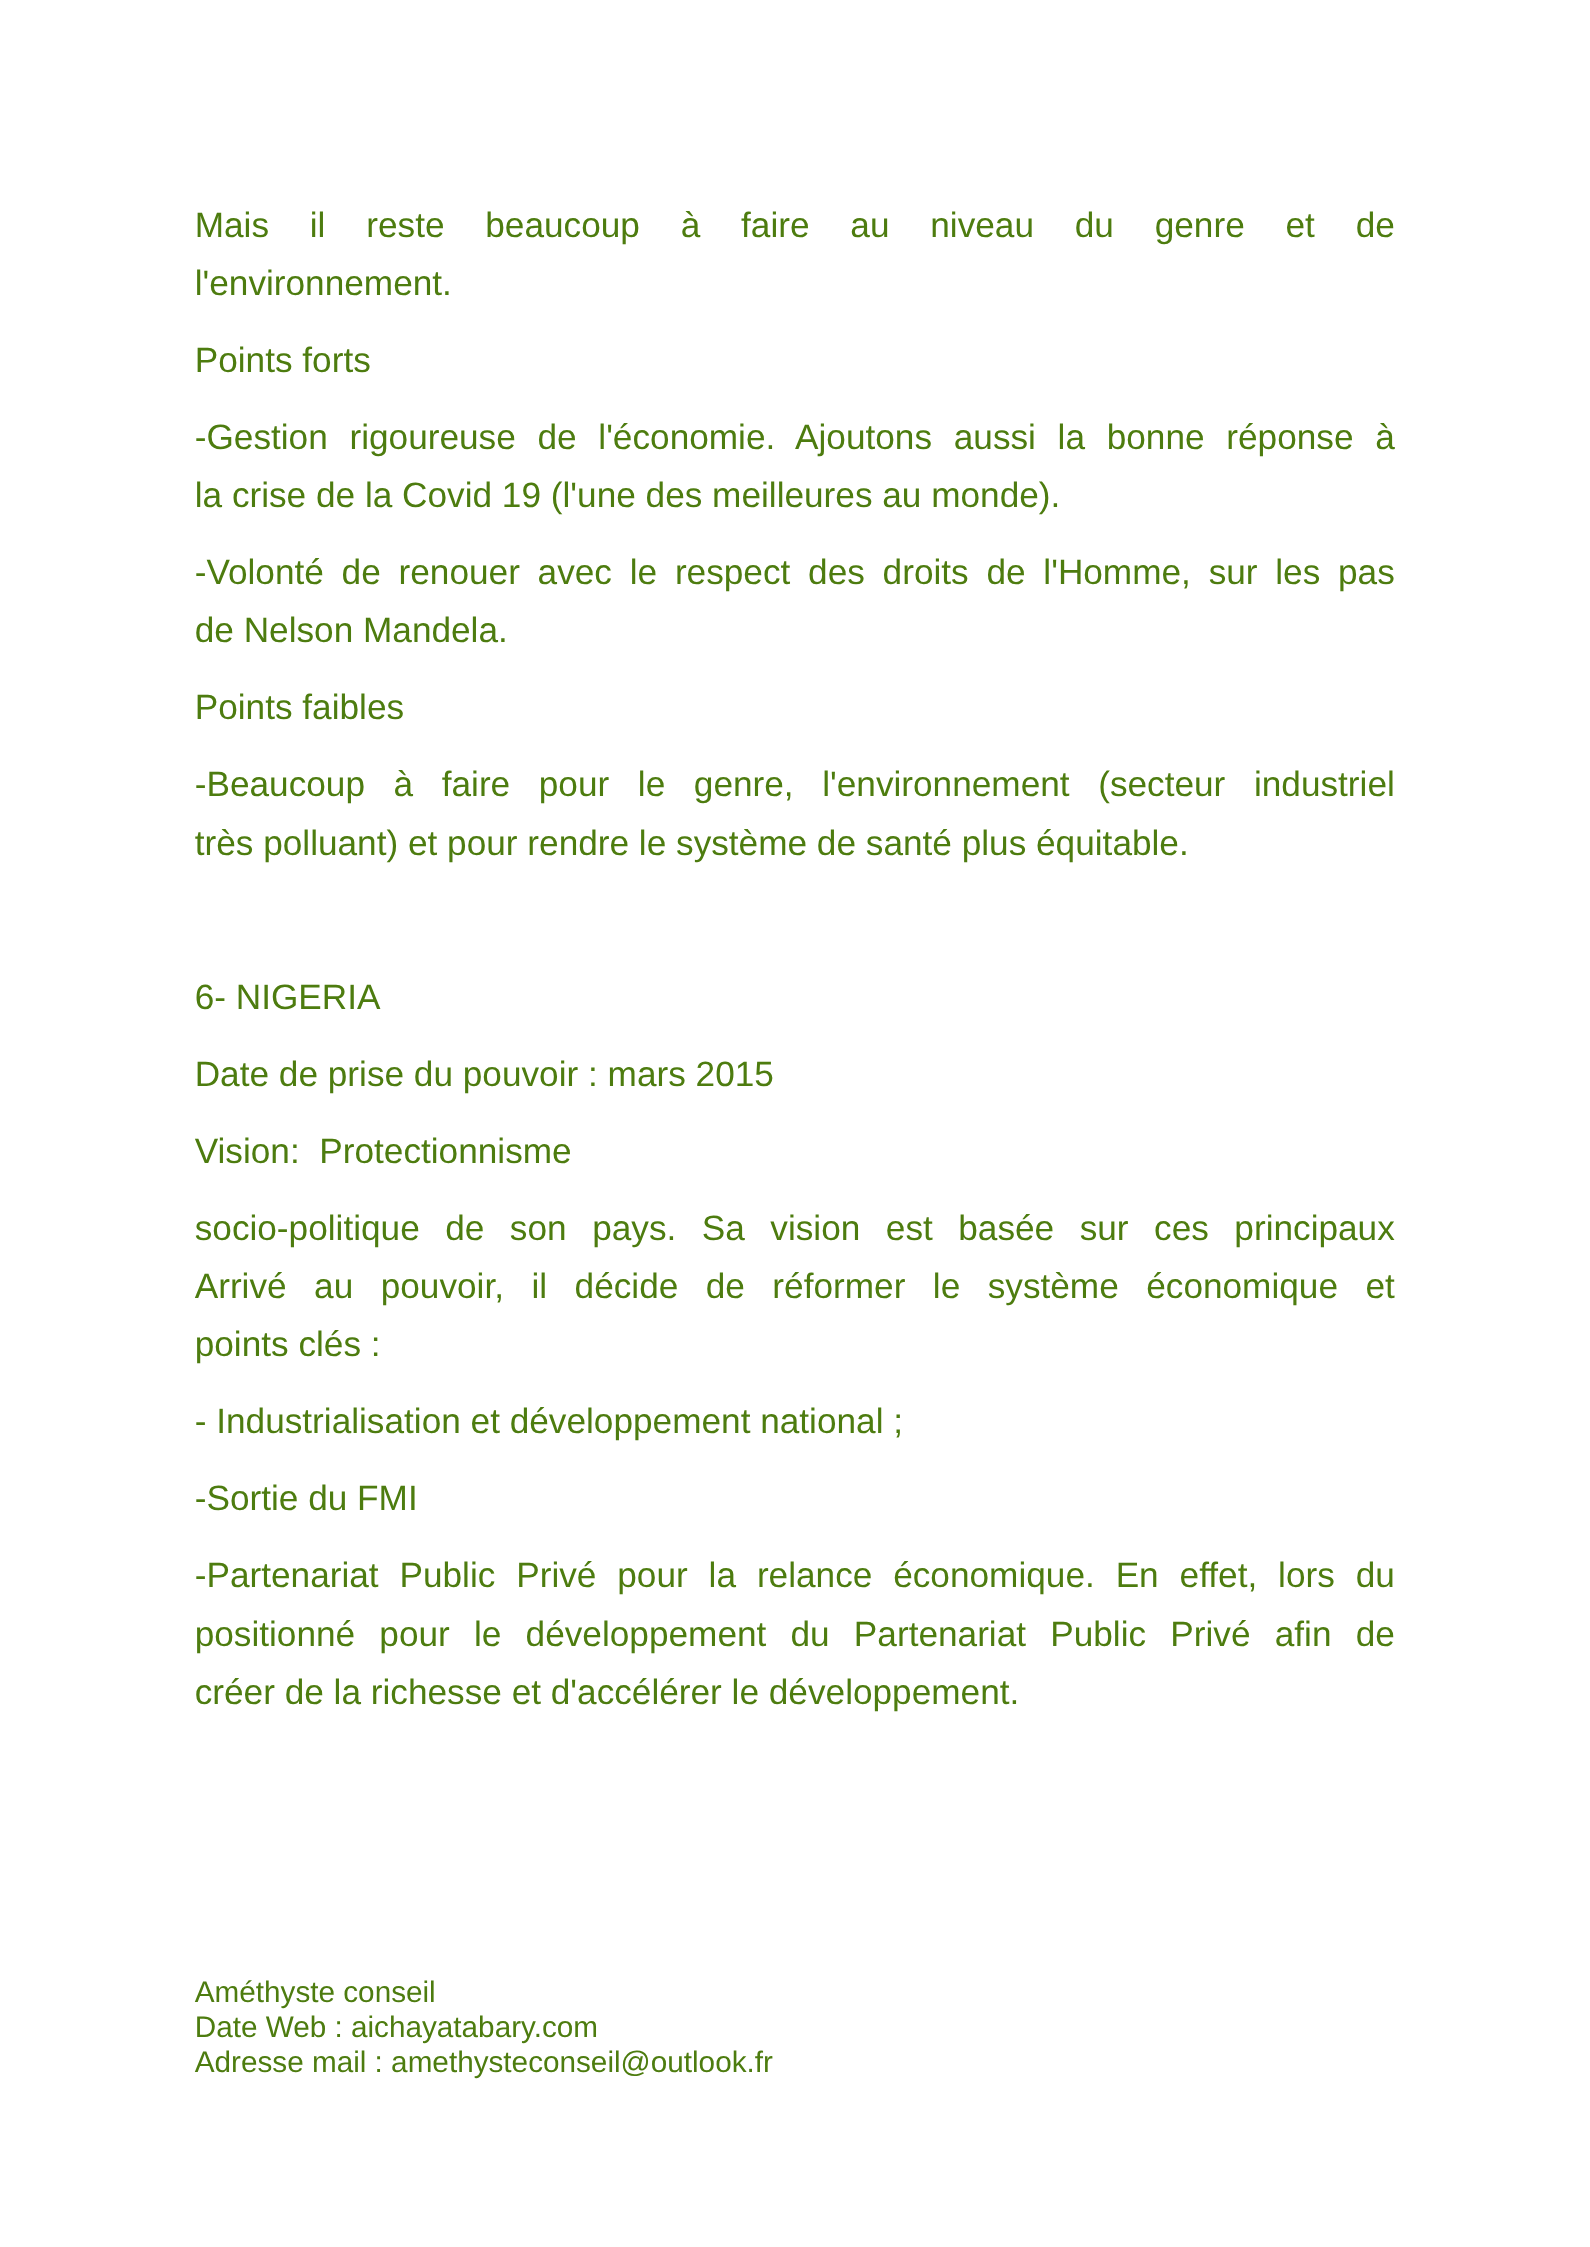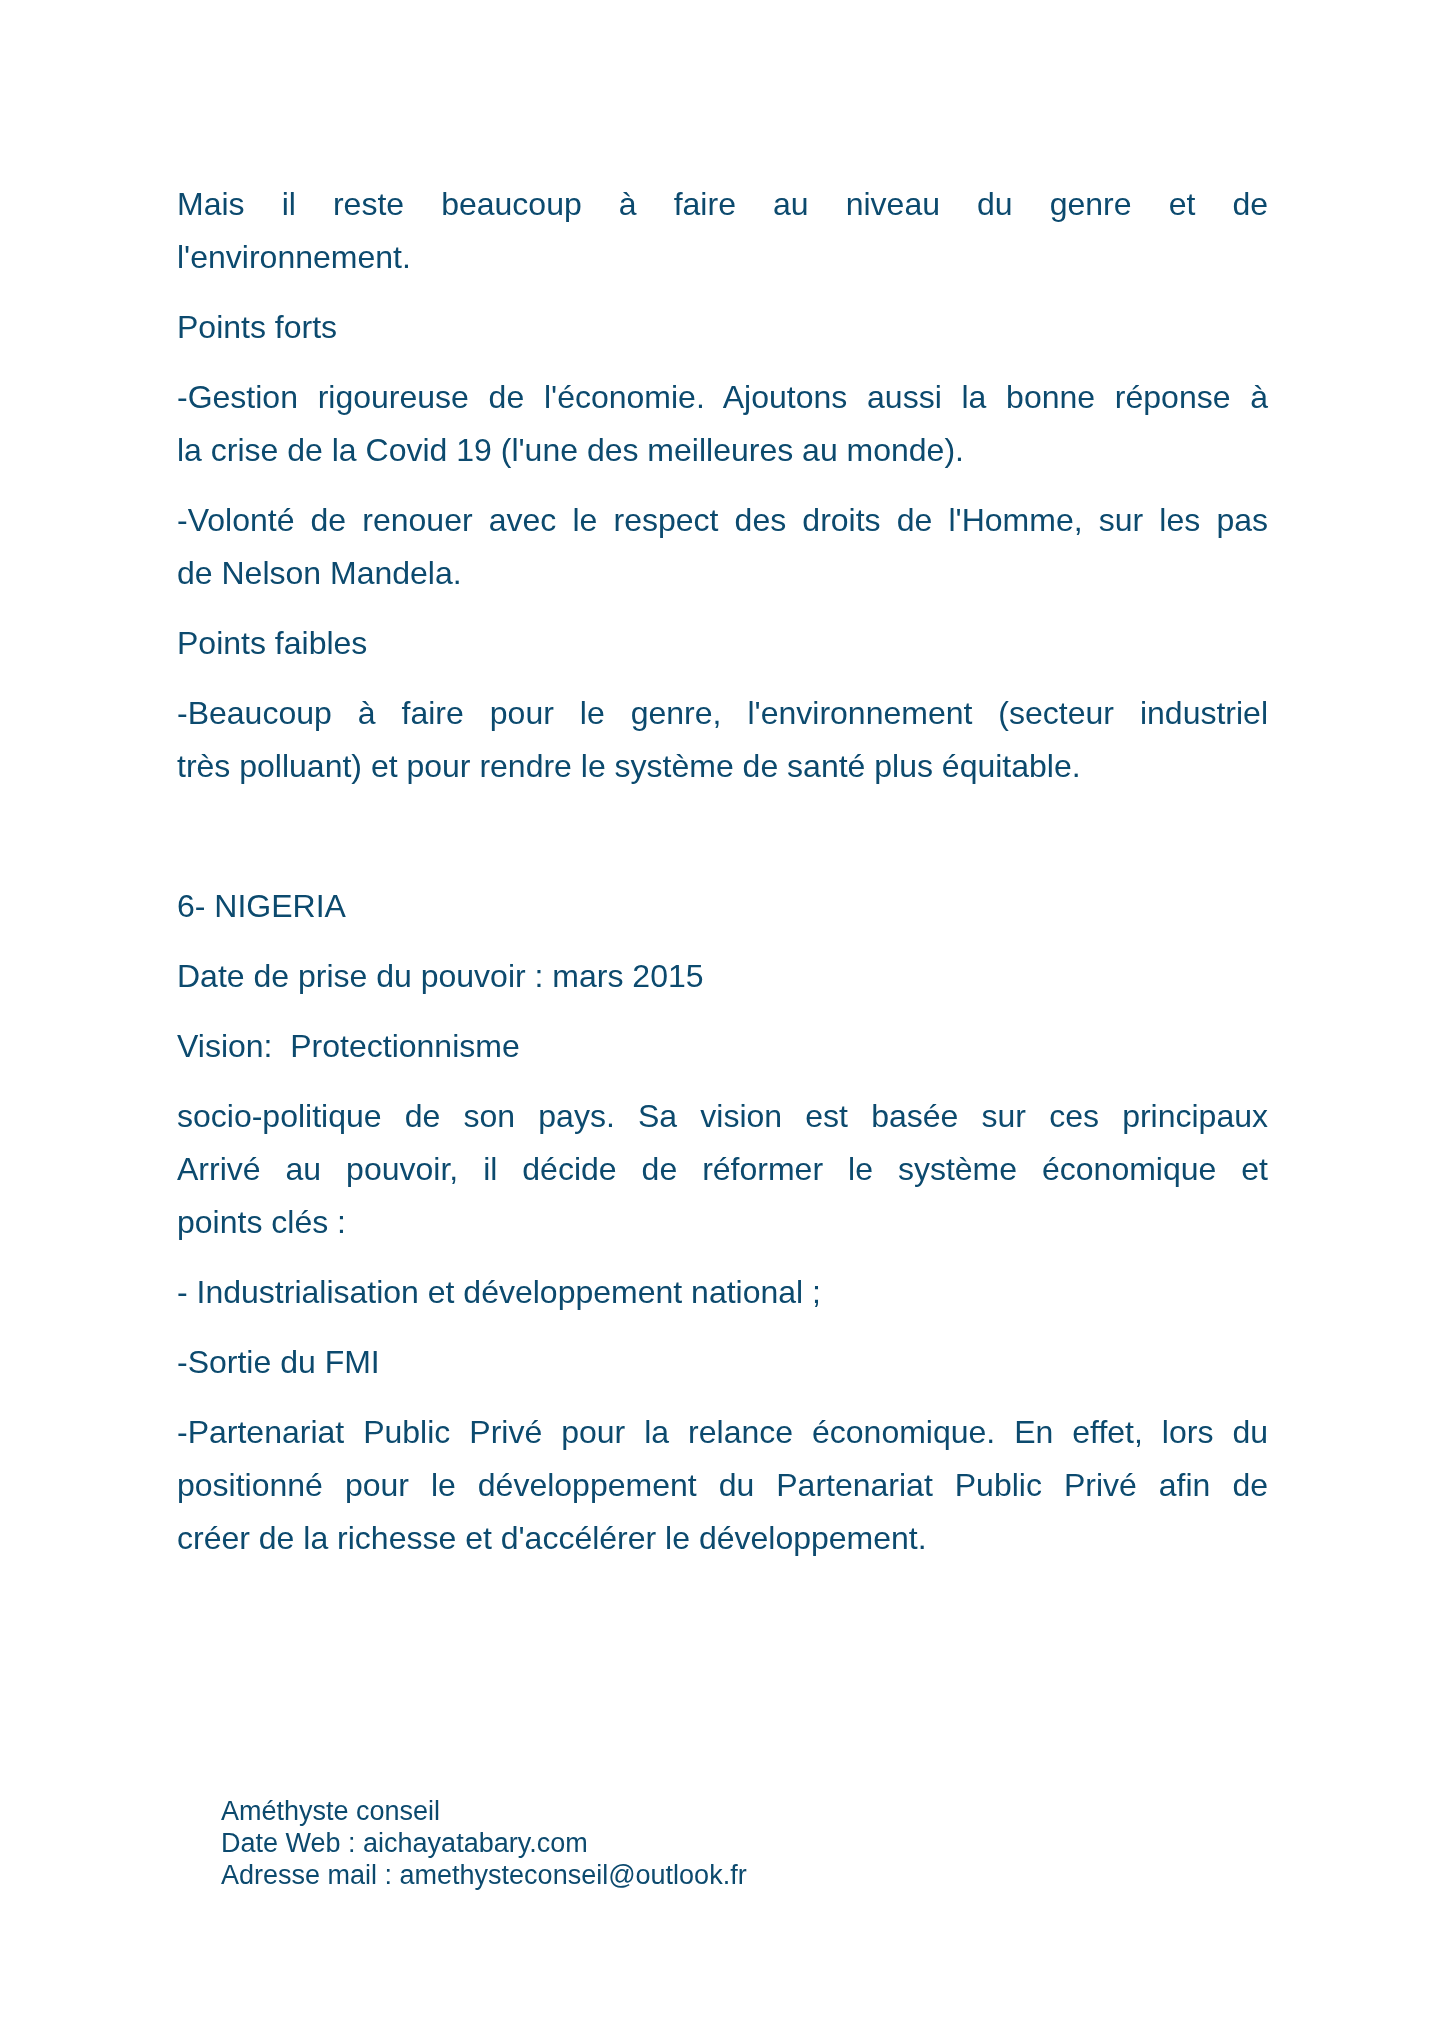--- a/index.html
+++ b/index.html
@@ -3,21 +3,21 @@
 <meta charset="utf-8">
 <style>
   html, body { margin: 0; padding: 0; background: #ffffff; }
   .page {
     position: relative;
     width: 1445px;
     height: 2043px;
     background: #ffffff;
     overflow: hidden;
     font-family: "Liberation Sans", sans-serif;
-    color: #0c4a6e;
+    color: #4d7c0f;
   }
   .doc-body {
     position: absolute;
     left: 177px;
     top: 178px;
     width: 1091px;
     font-size: 32px;
     line-height: 53px;
     font-weight: 400;
   }
@@ -32,21 +32,20 @@
     text-decoration-thickness: 3px;
     text-underline-offset: 6px;
   }
   .doc-footer {
     position: absolute;
     left: 177px;
     top: 1795px;
     font-size: 27px;
     line-height: 32px;
     font-weight: 400;
-    margin-left: 44px;
   }
   .footer-line { white-space: nowrap; }
 </style>
 </head>
 <body>
 
 <div class="page">
   <div class="doc-body" id="doc-body">
       <div class="para">
         <div class="line fill">Mais il reste beaucoup à faire au niveau du genre et de</div>

